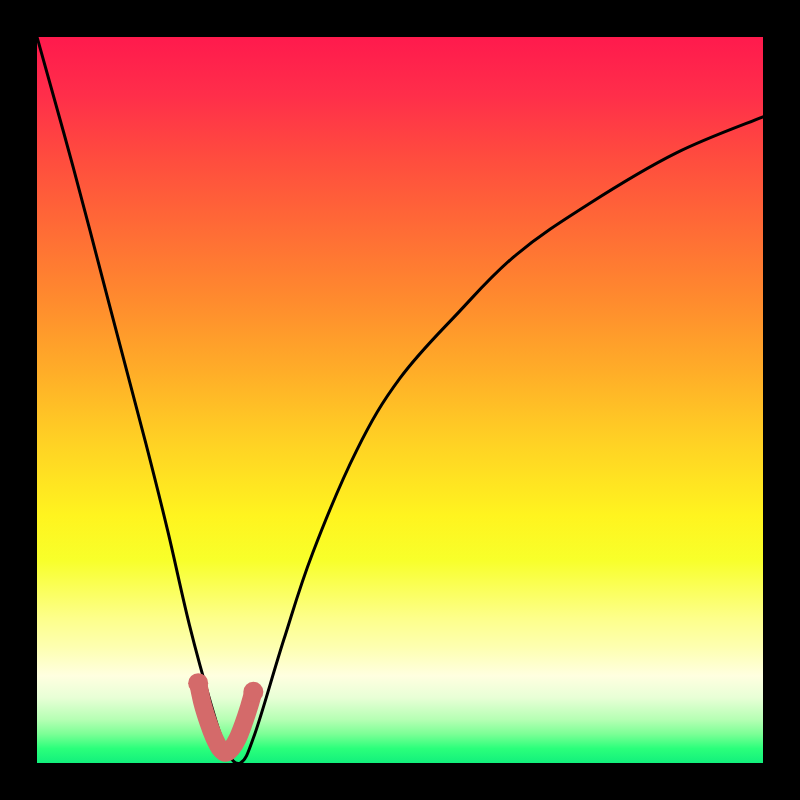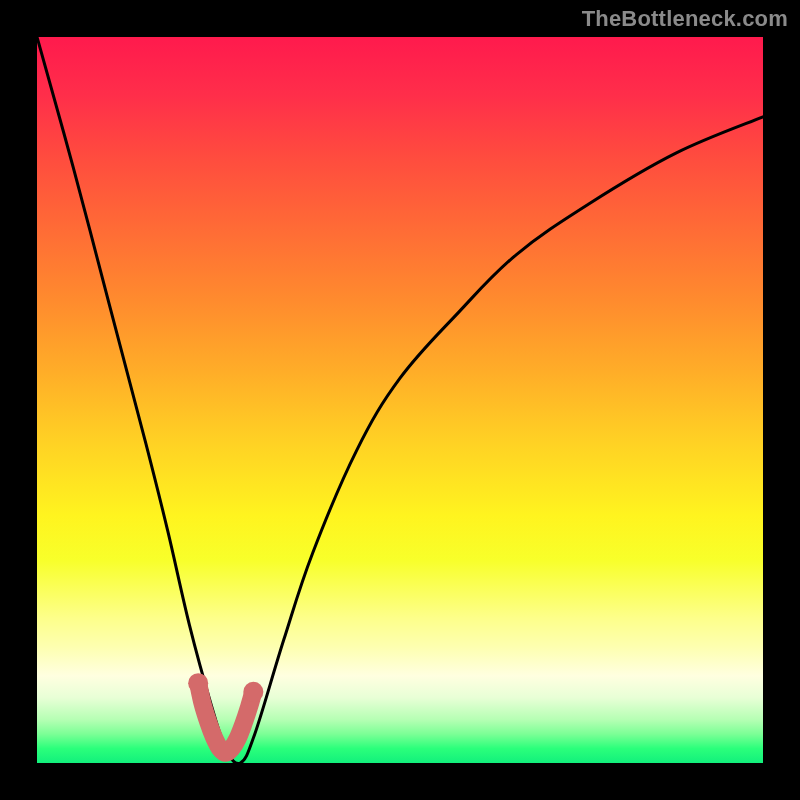--- a/index.html
+++ b/index.html
@@ -54,21 +54,20 @@
     position: absolute;
     inset: 0;
     width: 100%;
     height: 100%;
   }
 </style>
 </head>
 <body>
 
 <div class="frame">
-  <div class="attribution">TheBottleneck.com</div>
 
   <div class="plot">
     <div class="gradient"></div>
 
     <svg class="curve" viewBox="0 0 726 726" preserveAspectRatio="none">
       <path id="main-curve" fill="none" stroke="#000" stroke-width="3" stroke-linecap="round" stroke-linejoin="round" d="M 0.00 0.00 C 6.53 23.52, 23.23 82.33, 36.30 130.68 C 49.37 179.03, 59.53 218.96, 72.60 268.62 C 85.67 318.28, 98.45 366.05, 108.90 406.56 C 119.35 447.07, 122.84 461.01, 130.68 493.68 C 138.52 526.35, 144.62 556.70, 152.46 588.06 C 160.30 619.42, 167.71 645.70, 174.24 667.92 C 180.77 690.14, 183.53 701.03, 188.76 711.48 C 193.99 721.93, 198.05 728.61, 203.28 726.00 C 208.51 723.39, 209.96 719.18, 217.80 696.96 C 225.64 674.74, 236.39 635.25, 246.84 602.58 C 257.29 569.91, 262.81 549.44, 275.88 515.46 C 288.95 481.48, 303.76 445.18, 319.44 413.82 C 335.12 382.46, 344.70 366.05, 363.00 341.22 C 381.30 316.39, 400.17 298.10, 421.08 275.88 C 441.99 253.66, 455.64 237.40, 479.16 217.80 C 502.68 198.20, 523.01 185.28, 551.76 166.98 C 580.51 148.68, 607.52 131.84, 638.88 116.16 C 670.24 100.48, 710.32 86.39, 726.00 79.86"></path>
       <path id="highlight-curve" fill="none" stroke="#d46a6a" stroke-width="18" stroke-linecap="round" stroke-linejoin="round" d="M 161.17 646.14 C 161.96 649.80, 163.70 659.41, 165.53 666.47 C 167.36 673.52, 169.25 679.20, 171.34 685.34 C 173.43 691.49, 175.05 695.89, 177.14 700.59 C 179.23 705.29, 180.86 708.74, 182.95 711.48 C 185.04 714.22, 186.67 715.84, 188.76 715.84 C 190.85 715.84, 192.48 713.96, 194.57 711.48 C 196.66 709.00, 198.29 706.35, 200.38 702.04 C 202.47 697.73, 204.09 693.27, 206.18 687.52 C 208.27 681.77, 210.16 675.98, 211.99 670.10 C 213.82 664.22, 215.56 657.60, 216.35 654.85"></path>
       <g id="highlight-dots">
           <circle cx="161.17" cy="646.14" r="10" fill="#d46a6a"></circle>
           <circle cx="216.35" cy="654.85" r="10" fill="#d46a6a"></circle>

